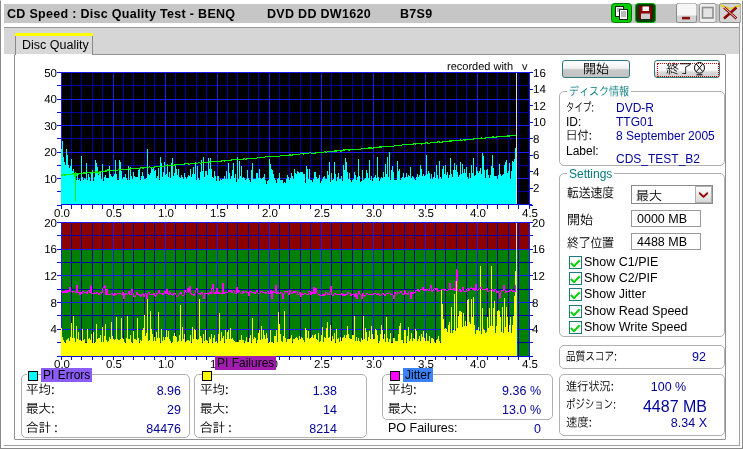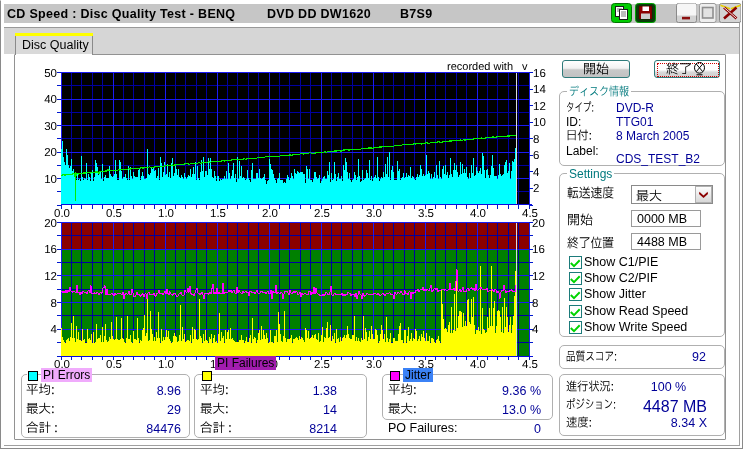--- a/index.html
+++ b/index.html
@@ -99,21 +99,21 @@
       <text x="478.0" y="368" text-anchor="middle">4.0</text>
       <text x="530.0" y="217" text-anchor="middle">4.5</text>
       <text x="530.0" y="368" text-anchor="middle">4.5</text>
       <text x="447" y="70" font-size="11">recorded with</text>
       <text x="522" y="70" font-size="11">v</text>
     </g>
   </svg>
 <div class="gb" style="left:21px;top:374px;width:167px;height:62px;border-radius:5px;border-color:#b0b0b0"></div>
 <div class="ab" style="left:27px;top:369px;background:#fff;padding:0 3px;height:11px"></div>
 <div class="ab" style="left:28px;top:370.5px;width:8px;height:8px;background:#00ffff;border:1px solid #000"></div>
-<div class="ab" style="left:41px;top:368px;font-size:12px;color:#000;background:#f0abfc;padding:0 2px">PI Errors</div>
+<div class="ab" style="left:41px;top:368px;font-size:12px;color:#000;background:#8b5cf6;padding:0 2px">PI Errors</div>
 <div style="position:absolute;left:26.0px;top:383.0px;width:28.8px;height:12.5px">
     <svg width="28.8" height="12.5" viewBox="0 -11.00 28.82 12.50" preserveAspectRatio="none" style="position:absolute;overflow:visible">
       <path fill="#000000" d="M6.6 -4.3H11.9V-3.6H6.6V0.8H5.7V-3.6H0.6V-4.3H5.7V-9.0H1.1V-9.8H11.5V-9.0H6.6ZM8.1 -5.4Q8.6 -6.0 9.1 -6.9Q9.6 -7.7 9.9 -8.4L10.6 -8.0Q10.3 -7.3 9.8 -6.4Q9.3 -5.6 8.8 -5.0ZM2.6 -8.4Q2.9 -7.8 3.4 -7.0Q3.9 -6.2 4.2 -5.4L3.5 -5.1Q3.2 -5.8 2.7 -6.6Q2.2 -7.5 1.8 -8.0Z M24.0 -8.5V-7.0Q24.0 -5.6 23.9 -4.0Q23.9 -2.5 23.7 -1.4Q23.5 -0.3 23.0 0.2Q22.5 0.8 21.5 0.8H19.8L19.6 -0.0H21.5Q22.1 -0.0 22.4 -0.4Q22.7 -0.7 22.8 -1.4Q23.0 -2.4 23.1 -4.0Q23.2 -5.6 23.2 -7.0V-7.7H19.1Q18.5 -6.5 17.7 -5.5L17.1 -6.1Q17.8 -7.0 18.4 -8.2Q19.0 -9.3 19.3 -10.5L20.1 -10.3Q19.9 -9.5 19.5 -8.5ZM15.5 -2.1Q16.2 -2.3 17.1 -2.7L17.2 -2.0Q15.5 -1.2 13.2 -0.5L13.0 -1.2Q13.8 -1.5 14.7 -1.8V-6.3H13.2V-7.0H14.7V-10.4H15.5V-7.0H16.9V-6.3H15.5ZM18.5 -5.7H22.0V-4.9H18.5ZM22.3 -3.0Q21.4 -2.5 20.2 -2.0Q19.0 -1.6 18.0 -1.3L17.7 -2.0Q18.8 -2.3 19.9 -2.8Q21.1 -3.3 22.0 -3.8Z M26.1 -6.0V-6.2Q26.1 -6.5 26.3 -6.7Q26.5 -6.9 26.9 -6.9Q27.3 -6.9 27.5 -6.7Q27.7 -6.5 27.7 -6.2V-6.0Q27.7 -5.7 27.5 -5.5Q27.3 -5.3 26.9 -5.3Q26.5 -5.3 26.3 -5.5Q26.1 -5.7 26.1 -6.0ZM26.1 -0.6V-0.7Q26.1 -1.1 26.3 -1.3Q26.5 -1.5 26.9 -1.5Q27.3 -1.5 27.5 -1.3Q27.7 -1.1 27.7 -0.7V-0.6Q27.7 -0.2 27.5 -0.0Q27.3 0.2 26.9 0.2Q26.5 0.2 26.3 -0.0Q26.1 -0.2 26.1 -0.6Z"></path>
     </svg>
   </div>
 <div style="position:absolute;left:26.0px;top:402.0px;width:28.8px;height:12.5px">
     <svg width="28.8" height="12.5" viewBox="0 -11.00 28.82 12.50" preserveAspectRatio="none" style="position:absolute;overflow:visible">
       <path fill="#000000" d="M1.7 -10.1H10.8V-6.6H1.7ZM10.0 -8.7V-9.5H2.5V-8.7ZM2.5 -8.0V-7.2H10.0V-8.0ZM0.6 -5.7H11.9V-5.0H5.9V1.0H5.2V-0.4Q3.2 -0.1 0.6 0.1L0.5 -0.6L1.7 -0.6V-5.0H0.6ZM2.5 -4.1H5.2V-5.0H2.5ZM11.2 -3.4Q10.8 -2.0 9.6 -0.9Q10.6 -0.2 11.9 0.2L11.5 0.9Q10.1 0.3 9.1 -0.4Q8.0 0.4 6.7 0.9L6.3 0.3Q7.6 -0.2 8.5 -0.9Q7.6 -1.7 6.9 -2.8L7.5 -3.2Q8.1 -2.1 9.1 -1.3Q10.0 -2.2 10.5 -3.4H6.5V-4.0H11.2ZM2.5 -2.5H5.2V-3.5H2.5ZM2.5 -0.7Q4.0 -0.8 5.2 -1.0V-1.9H2.5Z M19.1 -6.2Q19.2 -5.0 19.7 -4.0Q20.2 -2.9 21.4 -2.0Q22.5 -1.0 24.4 0.0L24.0 0.8Q22.2 -0.3 21.1 -1.2Q20.0 -2.0 19.4 -3.0Q18.8 -4.0 18.7 -5.2H18.6Q18.5 -4.0 18.0 -3.0Q17.4 -2.0 16.4 -1.1Q15.3 -0.3 13.5 0.8L13.1 0.0Q14.9 -1.0 16.0 -2.0Q17.1 -2.9 17.7 -4.0Q18.2 -5.0 18.2 -6.2H13.2V-7.0H18.2V-10.3H19.1V-7.0H24.3V-6.2Z M26.1 -6.0V-6.2Q26.1 -6.5 26.3 -6.7Q26.5 -6.9 26.9 -6.9Q27.3 -6.9 27.5 -6.7Q27.7 -6.5 27.7 -6.2V-6.0Q27.7 -5.7 27.5 -5.5Q27.3 -5.3 26.9 -5.3Q26.5 -5.3 26.3 -5.5Q26.1 -5.7 26.1 -6.0ZM26.1 -0.6V-0.7Q26.1 -1.1 26.3 -1.3Q26.5 -1.5 26.9 -1.5Q27.3 -1.5 27.5 -1.3Q27.7 -1.1 27.7 -0.7V-0.6Q27.7 -0.2 27.5 -0.0Q27.3 0.2 26.9 0.2Q26.5 0.2 26.3 -0.0Q26.1 -0.2 26.1 -0.6Z"></path>
     </svg>
   </div>
@@ -194,21 +194,21 @@
   </div>
 <div class="ab" style="left:566px;top:115px;font-size:12px">ID:</div>
 <div style="position:absolute;left:566.0px;top:129.0px;width:26.0px;height:12.0px">
     <svg width="26.0" height="12.0" viewBox="0 -10.56 27.67 12.00" preserveAspectRatio="none" style="position:absolute;overflow:visible">
       <path fill="#000000" d="M1.8 0.8V-9.4H10.2V0.8H9.4V-0.2H2.6V0.8ZM9.4 -5.2V-8.7H2.6V-5.2ZM2.6 -4.5V-0.9H9.4V-4.5Z M16.2 -9.9Q15.8 -8.3 15.1 -7.0V0.9H14.3V-5.7Q13.6 -4.7 12.8 -4.1L12.4 -4.8Q13.5 -5.8 14.3 -7.1Q15.0 -8.4 15.5 -10.1ZM23.4 -7.7V-6.9H21.7V-0.1Q21.7 0.3 21.5 0.5Q21.3 0.7 20.9 0.7H18.6L18.4 -0.0H20.9V-6.9H15.9V-7.7H20.9V-10.0H21.7V-7.7ZM18.4 -2.2Q17.6 -3.9 16.5 -5.2L17.1 -5.7Q18.1 -4.4 19.1 -2.6Z M25.1 -5.8V-6.0Q25.1 -6.3 25.3 -6.5Q25.5 -6.6 25.8 -6.6Q26.2 -6.6 26.4 -6.5Q26.6 -6.3 26.6 -6.0V-5.8Q26.6 -5.5 26.4 -5.3Q26.2 -5.1 25.8 -5.1Q25.5 -5.1 25.3 -5.3Q25.1 -5.5 25.1 -5.8ZM25.1 -0.6V-0.7Q25.1 -1.0 25.3 -1.2Q25.5 -1.4 25.8 -1.4Q26.2 -1.4 26.4 -1.2Q26.6 -1.0 26.6 -0.7V-0.6Q26.6 -0.2 26.4 -0.0Q26.2 0.1 25.8 0.1Q25.5 0.1 25.3 -0.0Q25.1 -0.2 25.1 -0.6Z"></path>
     </svg>
   </div>
 <div class="ab" style="left:566px;top:144px;font-size:12px">Label:</div>
 <div class="ab nv" style="left:616px;top:101px;font-size:12px">DVD-R</div>
 <div class="ab nv" style="left:616px;top:115px;font-size:12px">TTG01</div>
-<div class="ab nv" style="left:616px;top:129px;font-size:12px">8 March 2005</div>
+<div class="ab nv" style="left:616px;top:129px;font-size:12px">8 September 2005</div>
 <div class="ab nv" style="left:616px;top:152px;font-size:12px">CDS_TEST_B2</div>
 <div class="gb" style="left:559px;top:173px;width:164px;height:162px;border-radius:5px;border-color:#b0b0b0"></div>
 <div class="ab" style="left:567px;top:167px;font-size:12px;color:#00797d;background:#fff;padding:0 2px">Settings</div>
 <div style="position:absolute;left:567.0px;top:186.0px;width:47.0px;height:13.0px">
     <svg width="47.0" height="13.0" viewBox="0 -11.44 52.00 13.00" preserveAspectRatio="none" style="position:absolute;overflow:visible">
       <path fill="#000000" d="M3.7 -1.7H6.2V-1.0H3.7V1.0H2.9V-1.0H0.5V-1.7H2.9V-2.8H1.0V-7.7H2.9V-8.8H0.6V-9.5H2.9V-10.8H3.7V-9.5H6.1V-8.8H3.7V-7.7H5.7V-2.8H3.7ZM6.7 -10.1H11.9V-9.4H6.7ZM3.0 -7.1H1.7V-5.7H3.0ZM5.0 -5.7V-7.1H3.7V-5.7ZM11.8 1.0Q11.6 0.3 11.4 -0.3Q9.0 0.4 5.9 0.7L5.8 -0.1Q6.1 -0.1 6.8 -0.2Q7.2 -1.5 7.5 -3.0Q7.9 -4.6 8.2 -5.8H6.2V-6.6H12.3V-5.8H9.0Q8.5 -3.4 7.6 -0.3Q9.5 -0.6 11.2 -0.9Q10.5 -2.8 10.0 -3.9L10.7 -4.2Q11.2 -3.3 11.6 -1.9Q12.1 -0.6 12.5 0.7ZM1.7 -5.0V-3.5H3.0V-5.0ZM3.7 -5.0V-3.5H5.0V-5.0Z M17.2 -1.8Q18.6 -2.6 19.4 -3.3Q20.2 -4.1 20.5 -5.0H17.2V-5.8H20.7V-7.8H17.5V-8.6H21.9Q22.3 -9.1 22.7 -9.7Q23.0 -10.3 23.3 -10.9L24.0 -10.6Q23.5 -9.4 22.8 -8.6H25.1V-7.8H21.6V-5.8H25.3V-5.0H21.8Q22.1 -4.0 23.0 -3.2Q23.9 -2.4 25.4 -1.7L25.1 -1.0Q23.3 -1.8 22.3 -2.8Q21.3 -3.9 21.2 -4.9H21.1Q21.0 -3.9 20.1 -2.9Q19.3 -2.0 17.7 -1.1ZM19.4 -8.8Q18.9 -9.7 18.2 -10.6L19.0 -10.9Q19.7 -10.0 20.1 -9.1ZM16.2 -7.5Q15.0 -9.2 13.9 -10.2L14.6 -10.7Q15.1 -10.1 15.7 -9.4Q16.4 -8.7 16.9 -8.0ZM25.5 -0.1 25.4 0.7H19.0Q17.5 0.7 16.7 0.1Q15.8 -0.5 15.7 -1.4H15.7Q15.6 0.1 13.8 0.9L13.5 0.1Q14.5 -0.4 14.9 -0.9Q15.3 -1.5 15.3 -2.4V-5.3H13.6V-6.1H16.1V-2.4Q16.1 -1.3 16.9 -0.7Q17.7 -0.1 19.0 -0.1Z M30.0 -1.8Q31.3 -2.5 32.1 -3.2Q32.9 -3.8 33.3 -4.5H30.7V-7.7H33.7V-8.8H30.1V-9.5H33.7V-10.9H34.6V-9.5H38.4V-8.8H34.6V-7.7H37.8V-4.5H35.0Q35.4 -3.8 36.2 -3.2Q37.0 -2.5 38.5 -1.7L38.1 -1.0Q35.0 -2.8 34.6 -4.3H34.5V-0.7H33.7V-4.3H33.6Q33.4 -3.5 32.6 -2.7Q31.9 -1.9 30.4 -1.1ZM29.3 -7.5Q28.0 -9.2 27.0 -10.2L27.6 -10.7Q28.1 -10.1 28.8 -9.4Q29.4 -8.7 29.9 -8.0ZM33.7 -7.0H31.5V-5.2H33.7ZM37.0 -5.2V-7.0H34.6V-5.2ZM38.5 -0.1 38.4 0.7H32.0Q30.5 0.7 29.6 0.1Q28.8 -0.5 28.7 -1.4H28.6Q28.6 0.0 26.8 0.9L26.5 0.1Q27.4 -0.4 27.8 -0.9Q28.2 -1.5 28.2 -2.4V-5.3H26.6V-6.1H29.1V-2.4Q29.1 -1.3 29.8 -0.7Q30.6 -0.1 31.9 -0.1Z M46.4 -9.9H51.4V-9.2H41.4V-6.4Q41.4 -1.6 40.2 0.9L39.5 0.3Q40.1 -0.9 40.3 -2.6Q40.6 -4.2 40.6 -6.4V-9.9H45.4V-10.9H46.4ZM48.3 -8.6H49.2V-7.3H51.4V-6.6H49.2V-4.6H43.8V-6.6H41.9V-7.3H43.8V-8.6H44.6V-7.3H48.3ZM44.6 -5.3H48.3V-6.6H44.6ZM50.2 -3.1Q49.3 -1.7 47.4 -0.7Q48.9 -0.1 51.3 0.2L51.1 1.0Q48.4 0.6 46.5 -0.2Q44.4 0.6 41.6 1.0L41.4 0.2Q43.6 -0.0 45.5 -0.7Q44.4 -1.3 43.3 -2.3L43.8 -2.8Q45.1 -1.7 46.4 -1.1Q48.2 -1.9 49.1 -3.0H42.2V-3.7H50.2Z"></path>
     </svg>
   </div>
 <div class="ab" style="left:631px;top:185px;width:82px;height:19px;border:1px solid #8a8a8a;background:#fff;box-sizing:border-box"></div>
 <div style="position:absolute;left:636.0px;top:189.0px;width:26.0px;height:13.0px">

